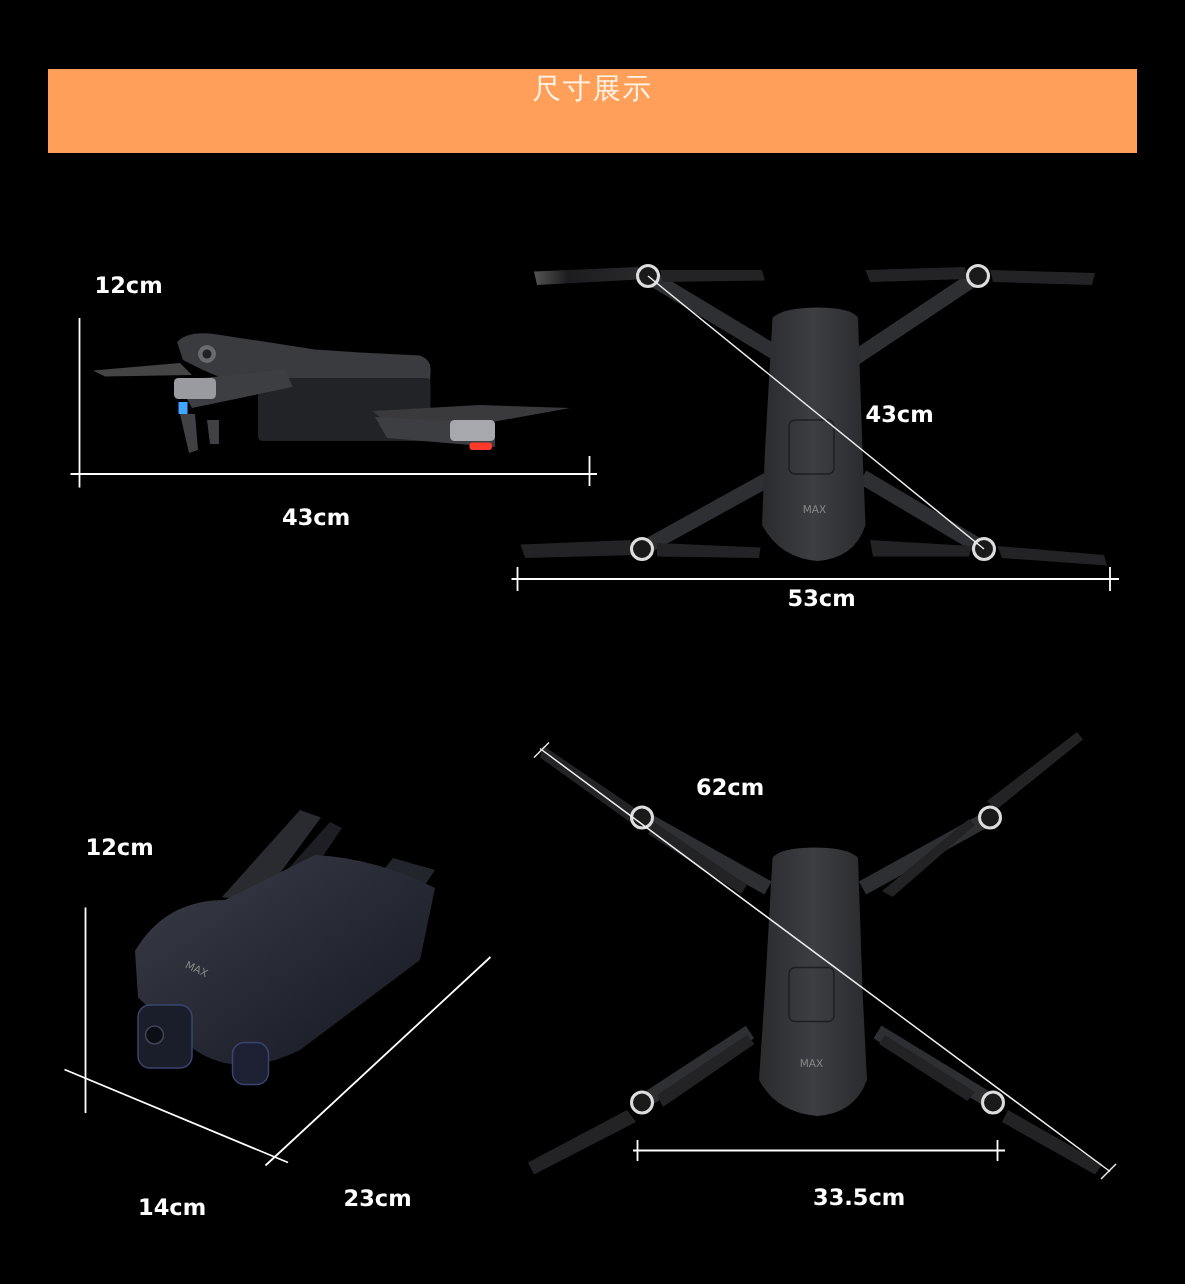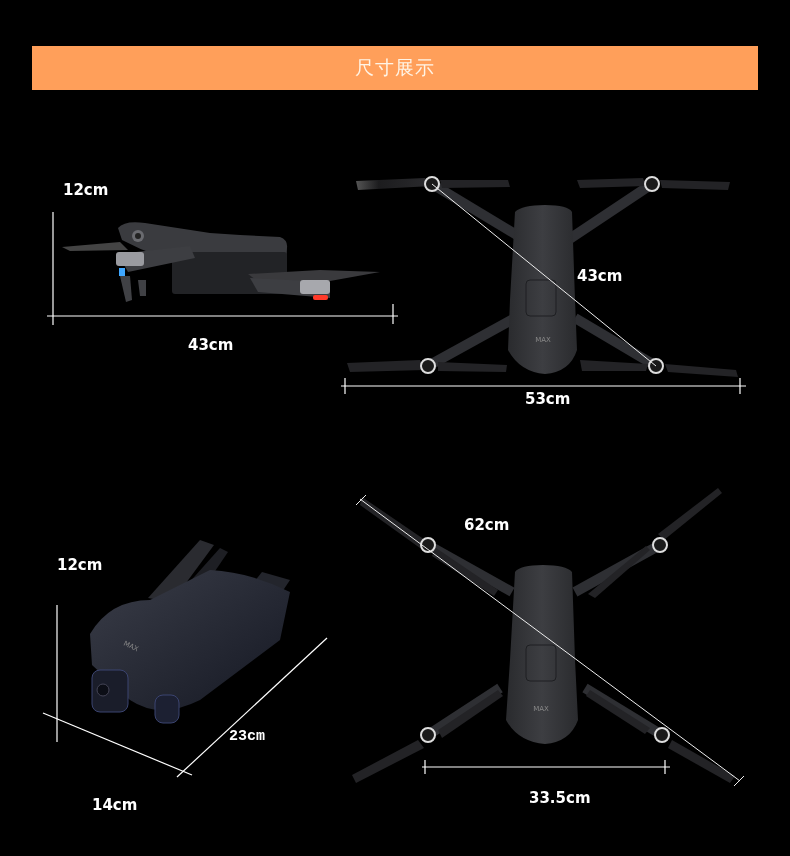--- a/index.html
+++ b/index.html
@@ -1,17 +1,17 @@
 <!DOCTYPE html>
 <html><head>
   <meta charset="utf-8">
   <style>
     html, body { margin:0; padding:0; background:#000; }
     body { width:790px; height:856px; position:relative; overflow:hidden; font-family:"DejaVu Sans","Liberation Sans",sans-serif; color:#fff; }
-    .banner { position:absolute; left:32px; top:46px; width:726px; height:44px; background:#ff9f5a; display:flex; align-items:center; justify-content:center; }
+    .banner { position:absolute; left:32px; top:46px; width:726px; height:56px; background:#ff9f5a; display:flex; justify-content:center; }
     .banner span { color:#fff4e6; font-size:19px; letter-spacing:1px; }
     .label { position:absolute; color:#fff; font-size:15px; font-weight:bold; white-space:nowrap;text-align:right; }
     svg { position:absolute; left:0; top:0; }
   </style>
 </head>
 <body>
 
 <div class="banner">
   <span>尺寸展示</span>
 </div>
@@ -139,15 +139,15 @@
     <line x1="665" y1="760" x2="665" y2="774" stroke="#fff" stroke-width="1.2"></line>
   </g>
 </svg>
 
 <div class="label" style="left:63px; top:181px;">12cm</div>
 <div class="label" style="left:188px; top:336px;">43cm</div>
 <div class="label" style="left:577px; top:267px;">43cm</div>
 <div class="label" style="left:525px; top:390px;">53cm</div>
 <div class="label" style="left:57px; top:556px;">12cm</div>
 <div class="label" style="left:92px; top:796px;">14cm</div>
-<div class="label" style="left:229px; top:728px;font-family:Liberation Mono, monospace;">23cm</div>
+<div class="label" style="left:229px; top:790px;">23cm</div>
 <div class="label" style="left:464px; top:516px;">62cm</div>
-<div class="label" style="left:529px; top:789px;">33.5cm</div>
+<div class="label" style="left:542px; top:789px;">33.5cm</div>
 
 </body></html>

